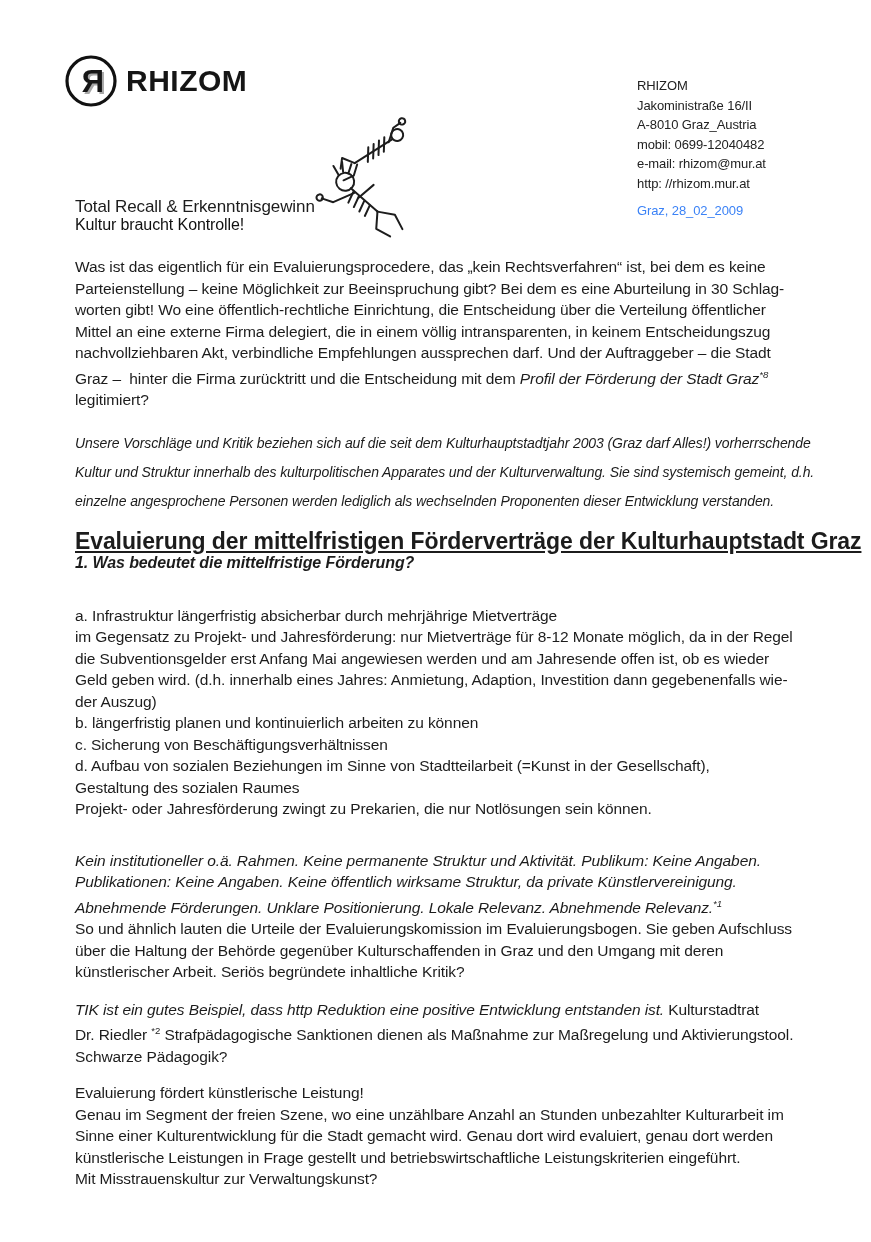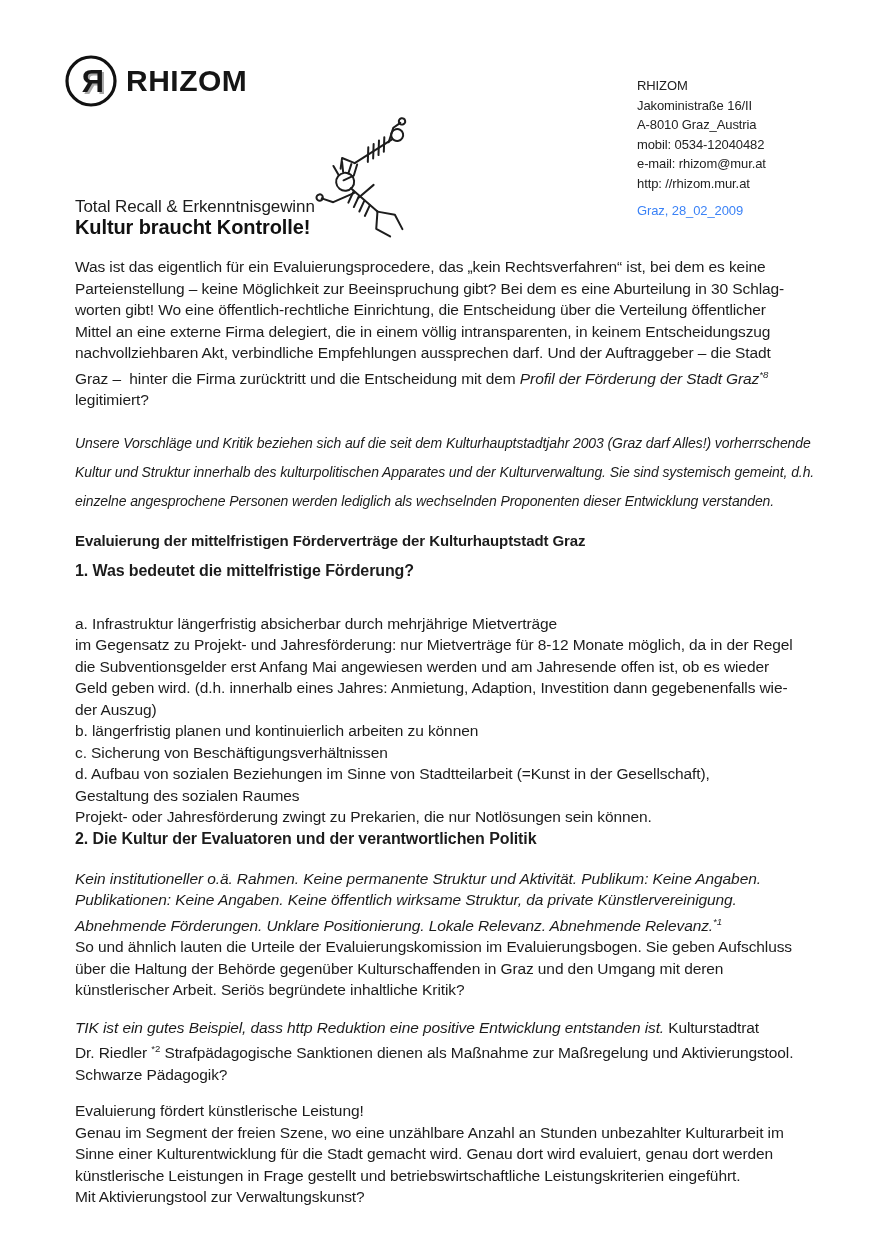--- a/index.html
+++ b/index.html
@@ -12,32 +12,32 @@
     overflow:hidden;
     margin:0 auto;
     letter-spacing:-0.1px;
   }
   
   .logo{position:absolute;left:64px;top:54px;display:flex;align-items:center;gap:8px;}
   .logo .brand{font-size:30px;font-weight:700;letter-spacing:0.5px;color:#151515;}
   .contact{position:absolute;left:637px;top:76px;font-size:13px;line-height:19.5px;color:#222;}
   .skeletons{position:absolute;left:298px;top:112px;width:160px;height:140px;}
   .kicker{position:absolute;left:75px;top:197px;font-size:17px;color:#1c1c1c;}
-  .headline{position:absolute;left:75px;top:216px;font-size:20px;font-weight:700;color:#111;}
+  .headline{position:absolute;left:75px;top:216px;font-size:16px;font-weight:400;color:#111;}
   .dateline{position:absolute;left:637px;top:203px;font-size:13px;color:#3b82f6;}
   
   .content{position:absolute;left:75px;top:256px;width:740px;}
   .para{margin:0;font-size:15.5px;line-height:21.5px;white-space:pre;}
   .note{margin:18px 0 0 0;font-size:14px;line-height:29px;font-style:italic;white-space:pre;}
-  h1.doc-heading{margin:14px 0 8px 0;font-size:15px;line-height:22px;font-weight:700;white-space:pre;}
+  h1.doc-heading{margin:14px 0 0 0;font-size:23px;line-height:22px;font-weight:700;white-space:pre;text-decoration:underline;}
   h2.sec-heading{margin:0;font-size:16px;line-height:21px;font-weight:700;white-space:pre;}
-  .mt-sec1{margin-top:34px;}
+  .mt-sec1{margin-top:34px;font-style:italic;}
   .mt-body1{margin-top:32px;}
   .mt-sec2{margin-top:24px;}
-  .mt-p1{margin-top:19px;}
+  .mt-p1{margin-top:30px;}
   .mt-p2{margin-top:16px;}
   .mt-p3{margin-top:15px;}
   
   .seg-r{}
   .seg-i{font-style:italic;}
   .seg-b{font-weight:400;}
   .seg-s{font-size:0.62em;vertical-align:super;}
   .seg-is{font-style:italic;font-size:0.62em;vertical-align:super;}
   
   .lg-stroke{stroke:#111;fill:none;}
@@ -56,21 +56,21 @@
         <text x="-40" y="38" transform="scale(-1,1)" fill="#161616">R</text>
       </g>
     </svg>
     <span class="brand">RHIZOM</span>
   </div>
 
   <div class="contact">
       <div>RHIZOM</div>
       <div>Jakoministraße 16/II</div>
       <div>A-8010 Graz_Austria</div>
-      <div>mobil: 0534-12040482</div>
+      <div>mobil: 0699-12040482</div>
       <div>e-mail: rhizom@mur.at</div>
       <div>http: //rhizom.mur.at</div>
     </div>
 
   <div class="skeletons">
     <svg width="160" height="140" viewBox="0 0 160 140">
 
       <g transform="translate(72,38) rotate(-14)">
         <circle cx="30" cy="-8" r="6" class="sk"></circle>
         <line x1="24" y1="-5" x2="-18" y2="9" class="sk"></line>
@@ -121,30 +121,29 @@
     <p class="para mt-body1"><span class="seg-r">a. Infrastruktur längerfristig absicherbar durch mehrjährige Mietverträge
 im Gegensatz zu Projekt- und Jahresförderung: nur Mietverträge für 8-12 Monate möglich, da in der Regel
 die Subventionsgelder erst Anfang Mai angewiesen werden und am Jahresende offen ist, ob es wieder
 Geld geben wird. (d.h. innerhalb eines Jahres: Anmietung, Adaption, Investition dann gegebenenfalls wie-
 der Auszug)
 b. längerfristig planen und kontinuierlich arbeiten zu können
 c. Sicherung von Beschäftigungsverhältnissen
 d. Aufbau von sozialen Beziehungen im Sinne von Stadtteilarbeit (=Kunst in der Gesellschaft),
 Gestaltung des sozialen Raumes
 Projekt- oder Jahresförderung zwingt zu Prekarien, die nur Notlösungen sein können.</span></p>
-    <h2 class="sec-heading mt-sec2">2. Die Kultur der Evaluatoren und der verantwortlichen Politik</h2>
     <p class="para mt-p1"><span class="seg-i">Kein institutioneller o.ä. Rahmen. Keine permanente Struktur und Aktivität. Publikum: Keine Angaben.
 Publikationen: Keine Angaben. Keine öffentlich wirksame Struktur, da private Künstlervereinigung.
 Abnehmende Förderungen. Unklare Positionierung. Lokale Relevanz. Abnehmende Relevanz.</span><span class="seg-is">*1</span><span class="seg-r">
 So und ähnlich lauten die Urteile der Evaluierungskomission im Evaluierungsbogen. Sie geben Aufschluss
 über die Haltung der Behörde gegenüber Kulturschaffenden in Graz und den Umgang mit deren
 künstlerischer Arbeit. </span><span class="seg-b">Seriös begründete inhaltliche Kritik?</span></p>
     <p class="para mt-p2"><span class="seg-i">TIK ist ein gutes Beispiel, dass http Reduktion eine positive Entwicklung entstanden ist.</span><span class="seg-r"> Kulturstadtrat
 Dr. Riedler </span><span class="seg-s">*2</span><span class="seg-r"> Strafpädagogische Sanktionen dienen als Maßnahme zur Maßregelung und Aktivierungstool.
 </span><span class="seg-b">Schwarze Pädagogik?</span></p>
     <p class="para mt-p3"><span class="seg-r">Evaluierung fördert künstlerische Leistung!
 Genau im Segment der freien Szene, wo eine unzählbare Anzahl an Stunden unbezahlter Kulturarbeit im
 Sinne einer Kulturentwicklung für die Stadt gemacht wird. Genau dort wird evaluiert, genau dort werden
 künstlerische Leistungen in Frage gestellt und betriebswirtschaftliche Leistungskriterien eingeführt.
-</span><span class="seg-b">Mit Aktivierungstool zur Verwaltungskunst?</span></p>
+</span><span class="seg-b">Mit Misstrauenskultur zur Verwaltungskunst?</span></p>
   </div>
 
 </div>
 
 </body></html>

